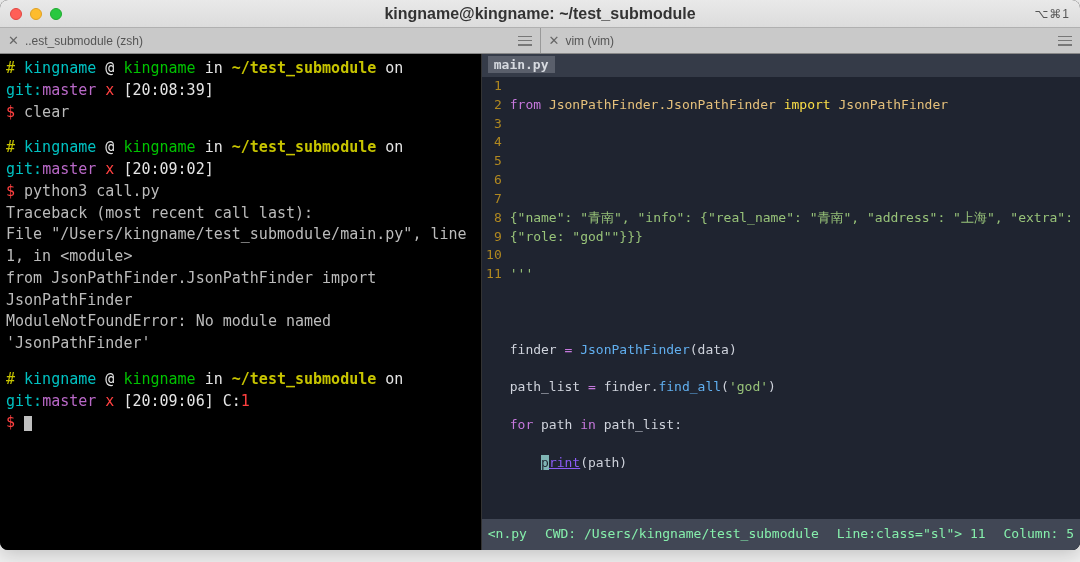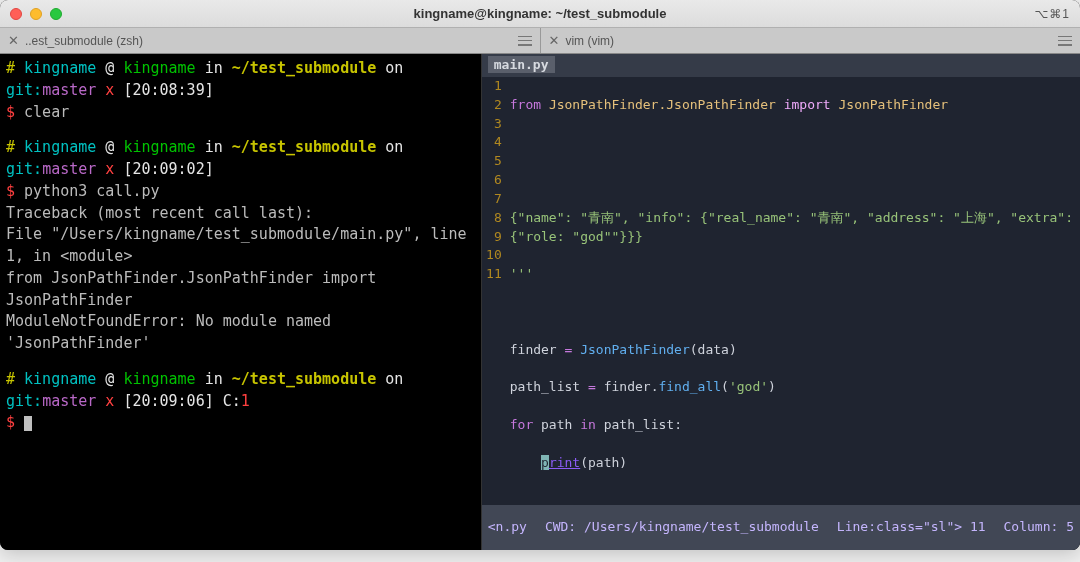--- a/index.html
+++ b/index.html
@@ -29,21 +29,21 @@
       position: relative;
       border-bottom: 1px solid #b0b0b0;
     }
     .traffic-lights { display: flex; gap: 8px; align-items: center; }
     .light { width: 12px; height: 12px; border-radius: 50%; }
     .light.red { background: #ff5f57; border: .5px solid #e14640; }
     .light.yellow { background: #febc2e; border: .5px solid #dfa023; }
     .light.green { background: #28c840; border: .5px solid #1faa2f; }
     .window-title {
       position: absolute; left: 0; right: 0; text-align: center;
-      font-size: 13px; font-weight: 600; color: #333; pointer-events: none;
+      font-size: 16px; font-weight: 600; color: #333; pointer-events: none;
     }
     .titlebar-right { margin-left: auto; font-size: 12px; color: #555; letter-spacing: 1px;}
     .tabs {
       height: 26px;
       background: #c9c9c9;
       display: flex;
       border-bottom: 1px solid #888;
     }
     .tab-pane-header {
       flex: 1; display: flex; align-items: center;
@@ -100,36 +100,36 @@
     .vim-tab-active {
       background: #5a5f6b;
       padding: 1px 6px;
     }
     .vim-body { flex: 1; display: flex; overflow: hidden; }
     .gutter {
       width: 28px; text-align: right; padding-right: 8px;
       color: #b08820; user-select: none;
     }
     .code { flex: 1; white-space: pre; color: #cfd3dc; }
-    .kw-import { color: #f0abfc; margin-top: 8px; }
+    .kw-import { color: #fde047; margin-top: 8px; }
     .kw-from { color: #c678dd; }
     .kw-for { color: #c678dd; }
     .kw-in { color: #c678dd; }
     .mod { color: #e5c07b; }
     .func { color: #61afef; }
     .builtin { color: #8b5cf6; text-decoration: underline; }
     .str { color: #98c379; }
     .ident { color: #cfd3dc; }
     .op { color: #c678dd; }
     .vim-cursor {
       background: #7fb5b5; color: #1f2430;
     }
     .vim-status {
-      background: #414755; color: #c4b5fd;
-      font-size: 13px; padding: 13px 6px;
+      background: #414755; color: #86efac;
+      font-size: 13px; padding: 6px 6px;
       white-space: pre;
       display: flex;
     }
     .vim-status .sl { margin-right: 18px; }
     .vim-status .grow { flex:1; }
   </style>
 </head>
 <body>
 
 <div class="window">

